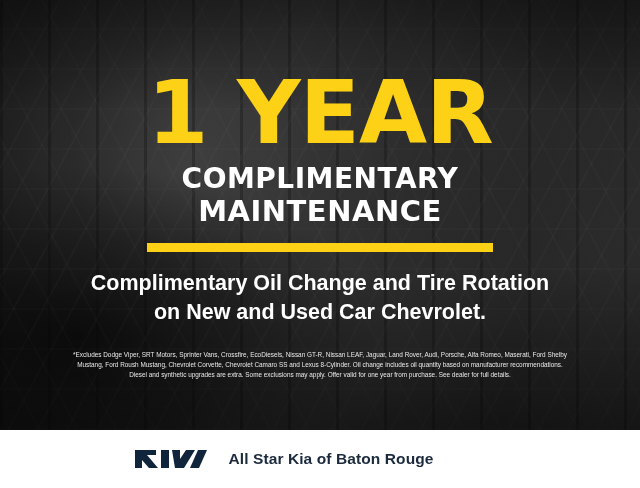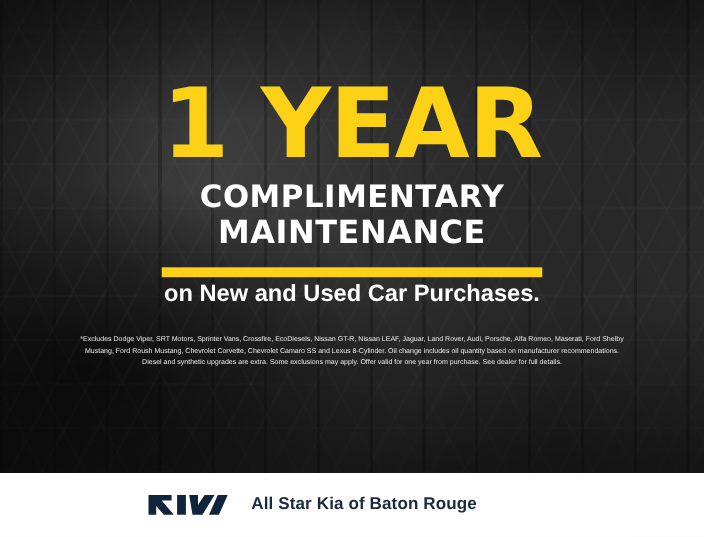--- a/index.html
+++ b/index.html
@@ -117,22 +117,23 @@
   <div class="content">
 
     <div class="year-line">1 YEAR</div>
 
     <div class="comp-line">COMPLIMENTARY</div>
 
     <div class="maint-line">MAINTENANCE</div>
 
     <div class="divider"></div>
 
+    <div class="sub-line sub1">Complimentary Oil Change and Tire Rotation</div>
 
-    <div class="sub-line sub2">on New and Used Car Purchases.</div>
+    <div class="sub-line sub2">on New and Used Car Chevrolet.</div>
 
     <div class="disclaimer">
       <div>*Excludes Dodge Viper, SRT Motors, Sprinter Vans, Crossfire, EcoDiesels, Nissan GT-R, Nissan LEAF, Jaguar, Land Rover, Audi, Porsche, Alfa Romeo, Maserati, Ford Shelby</div>
       <div>Mustang, Ford Roush Mustang, Chevrolet Corvette, Chevrolet Camaro SS and Lexus 8-Cylinder. Oil change includes oil quantity based on manufacturer recommendations.</div>
       <div>Diesel and synthetic upgrades are extra. Some exclusions may apply. Offer valid for one year from purchase. See dealer for full details.</div>
     </div>
 
   </div>
 
   <div class="footer">

